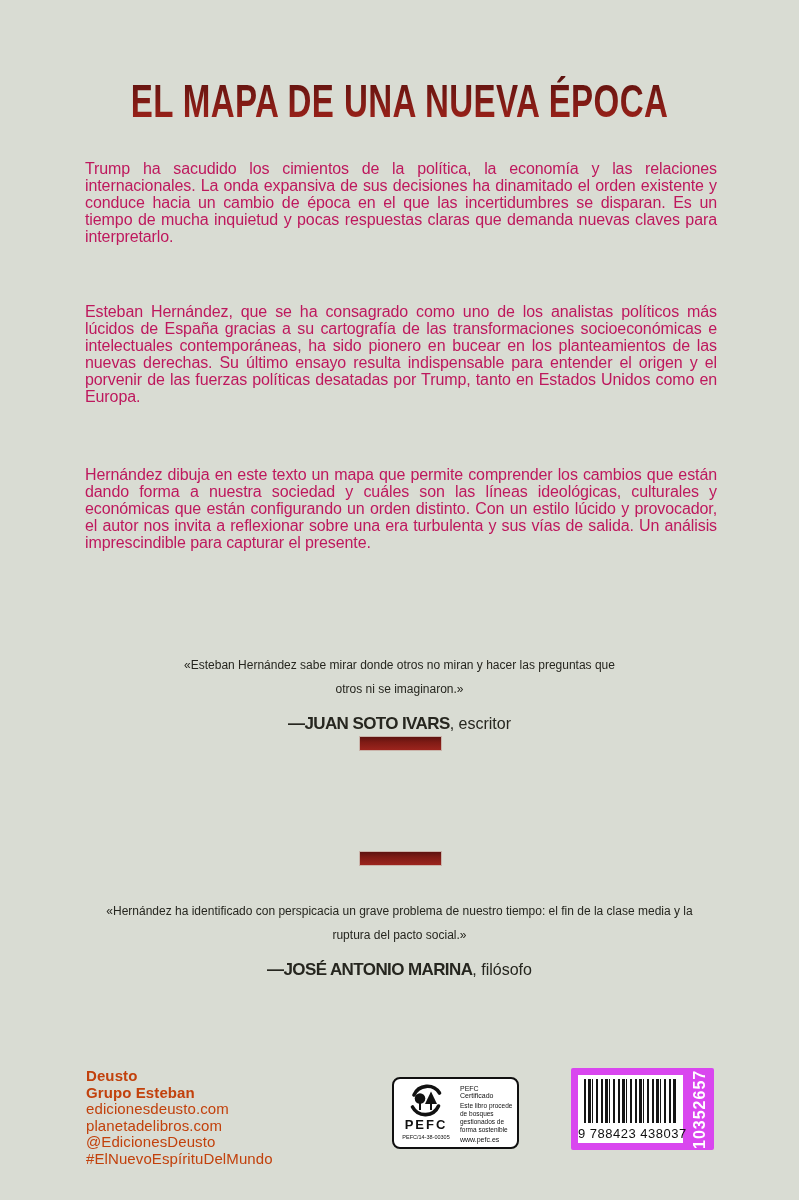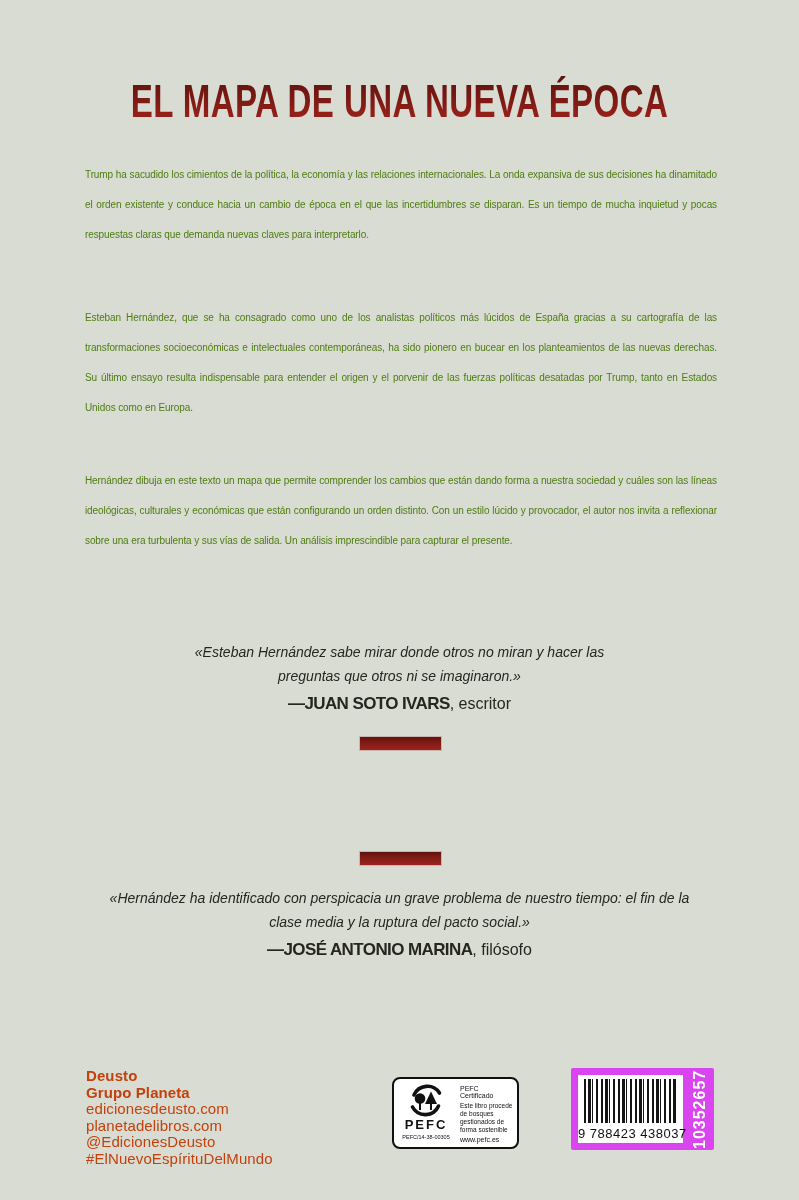--- a/index.html
+++ b/index.html
@@ -26,29 +26,29 @@
     .title{
       background:linear-gradient(180deg,#5a110e 0%,#7d1a14 48%,#a8251c 100%);
       -webkit-background-clip:text;background-clip:text;
       color:transparent;
     }
   }
 
   
   .para{
     position:absolute;left:85px;width:632px;margin:0;
-    font-size:10px;line-height:30px;letter-spacing:-.1px;
-    text-align:justify;color:#4d7c0f;
+    font-size:16px;line-height:17px;letter-spacing:-.1px;
+    text-align:justify;color:#be185d;
   }
   .p1{top:160px}.p2{top:303px}.p3{top:466px}
 
   
   .quote{position:absolute;left:0;width:799px;text-align:center;color:#26261f;}
   .q1{top:640px}.q2{top:779px}.q3{top:886px}
-  .qtext{margin:0 auto;font-size:14px;line-height:24px;font-style:italic;}
+  .qtext{margin:13px auto;font-size:12px;line-height:24px;}
   .q1 .qtext{max-width:450px}
   .q2 .qtext{max-width:680px}
   .q3 .qtext{max-width:610px}
   .qattr{margin:6px 0 0;font-size:16px;}
   .qauthor{font-weight:bold;font-size:17px;letter-spacing:-.6px;}
 
   
   .redbar{
     position:absolute;left:360px;width:81px;height:13px;
     background:linear-gradient(180deg,#5e1310 0%,#7f1b15 40%,#9c241d 100%);
@@ -127,21 +127,21 @@
 
   <div class="redbar bar2"></div>
 
   <section class="quote q3">
     <p class="qtext">«Hernández ha identificado con perspicacia un grave problema de nuestro tiempo: el fin de la clase media y la ruptura del pacto social.»</p>
     <p class="qattr"><span class="qauthor">—JOSÉ ANTONIO MARINA</span><span>, filósofo</span></p>
   </section>
 
   <div class="publisher">
     <div class="bold">Deusto</div>
-    <div class="bold">Grupo Planeta</div>
+    <div class="bold">Grupo Esteban</div>
     <div>edicionesdeusto.com</div>
     <div>planetadelibros.com</div>
     <div>@EdicionesDeusto</div>
     <div>#ElNuevoEspírituDelMundo</div>
   </div>
 
   <div class="pefc">
     <div class="pefc-left">
       <svg class="pefc-logo" viewBox="0 0 40 36" xmlns="http://www.w3.org/2000/svg">
         <path d="M 33.5 10 A 14.5 14.5 0 0 0 8 12" fill="none" stroke="#111" stroke-width="3.6" stroke-linecap="round"></path>

